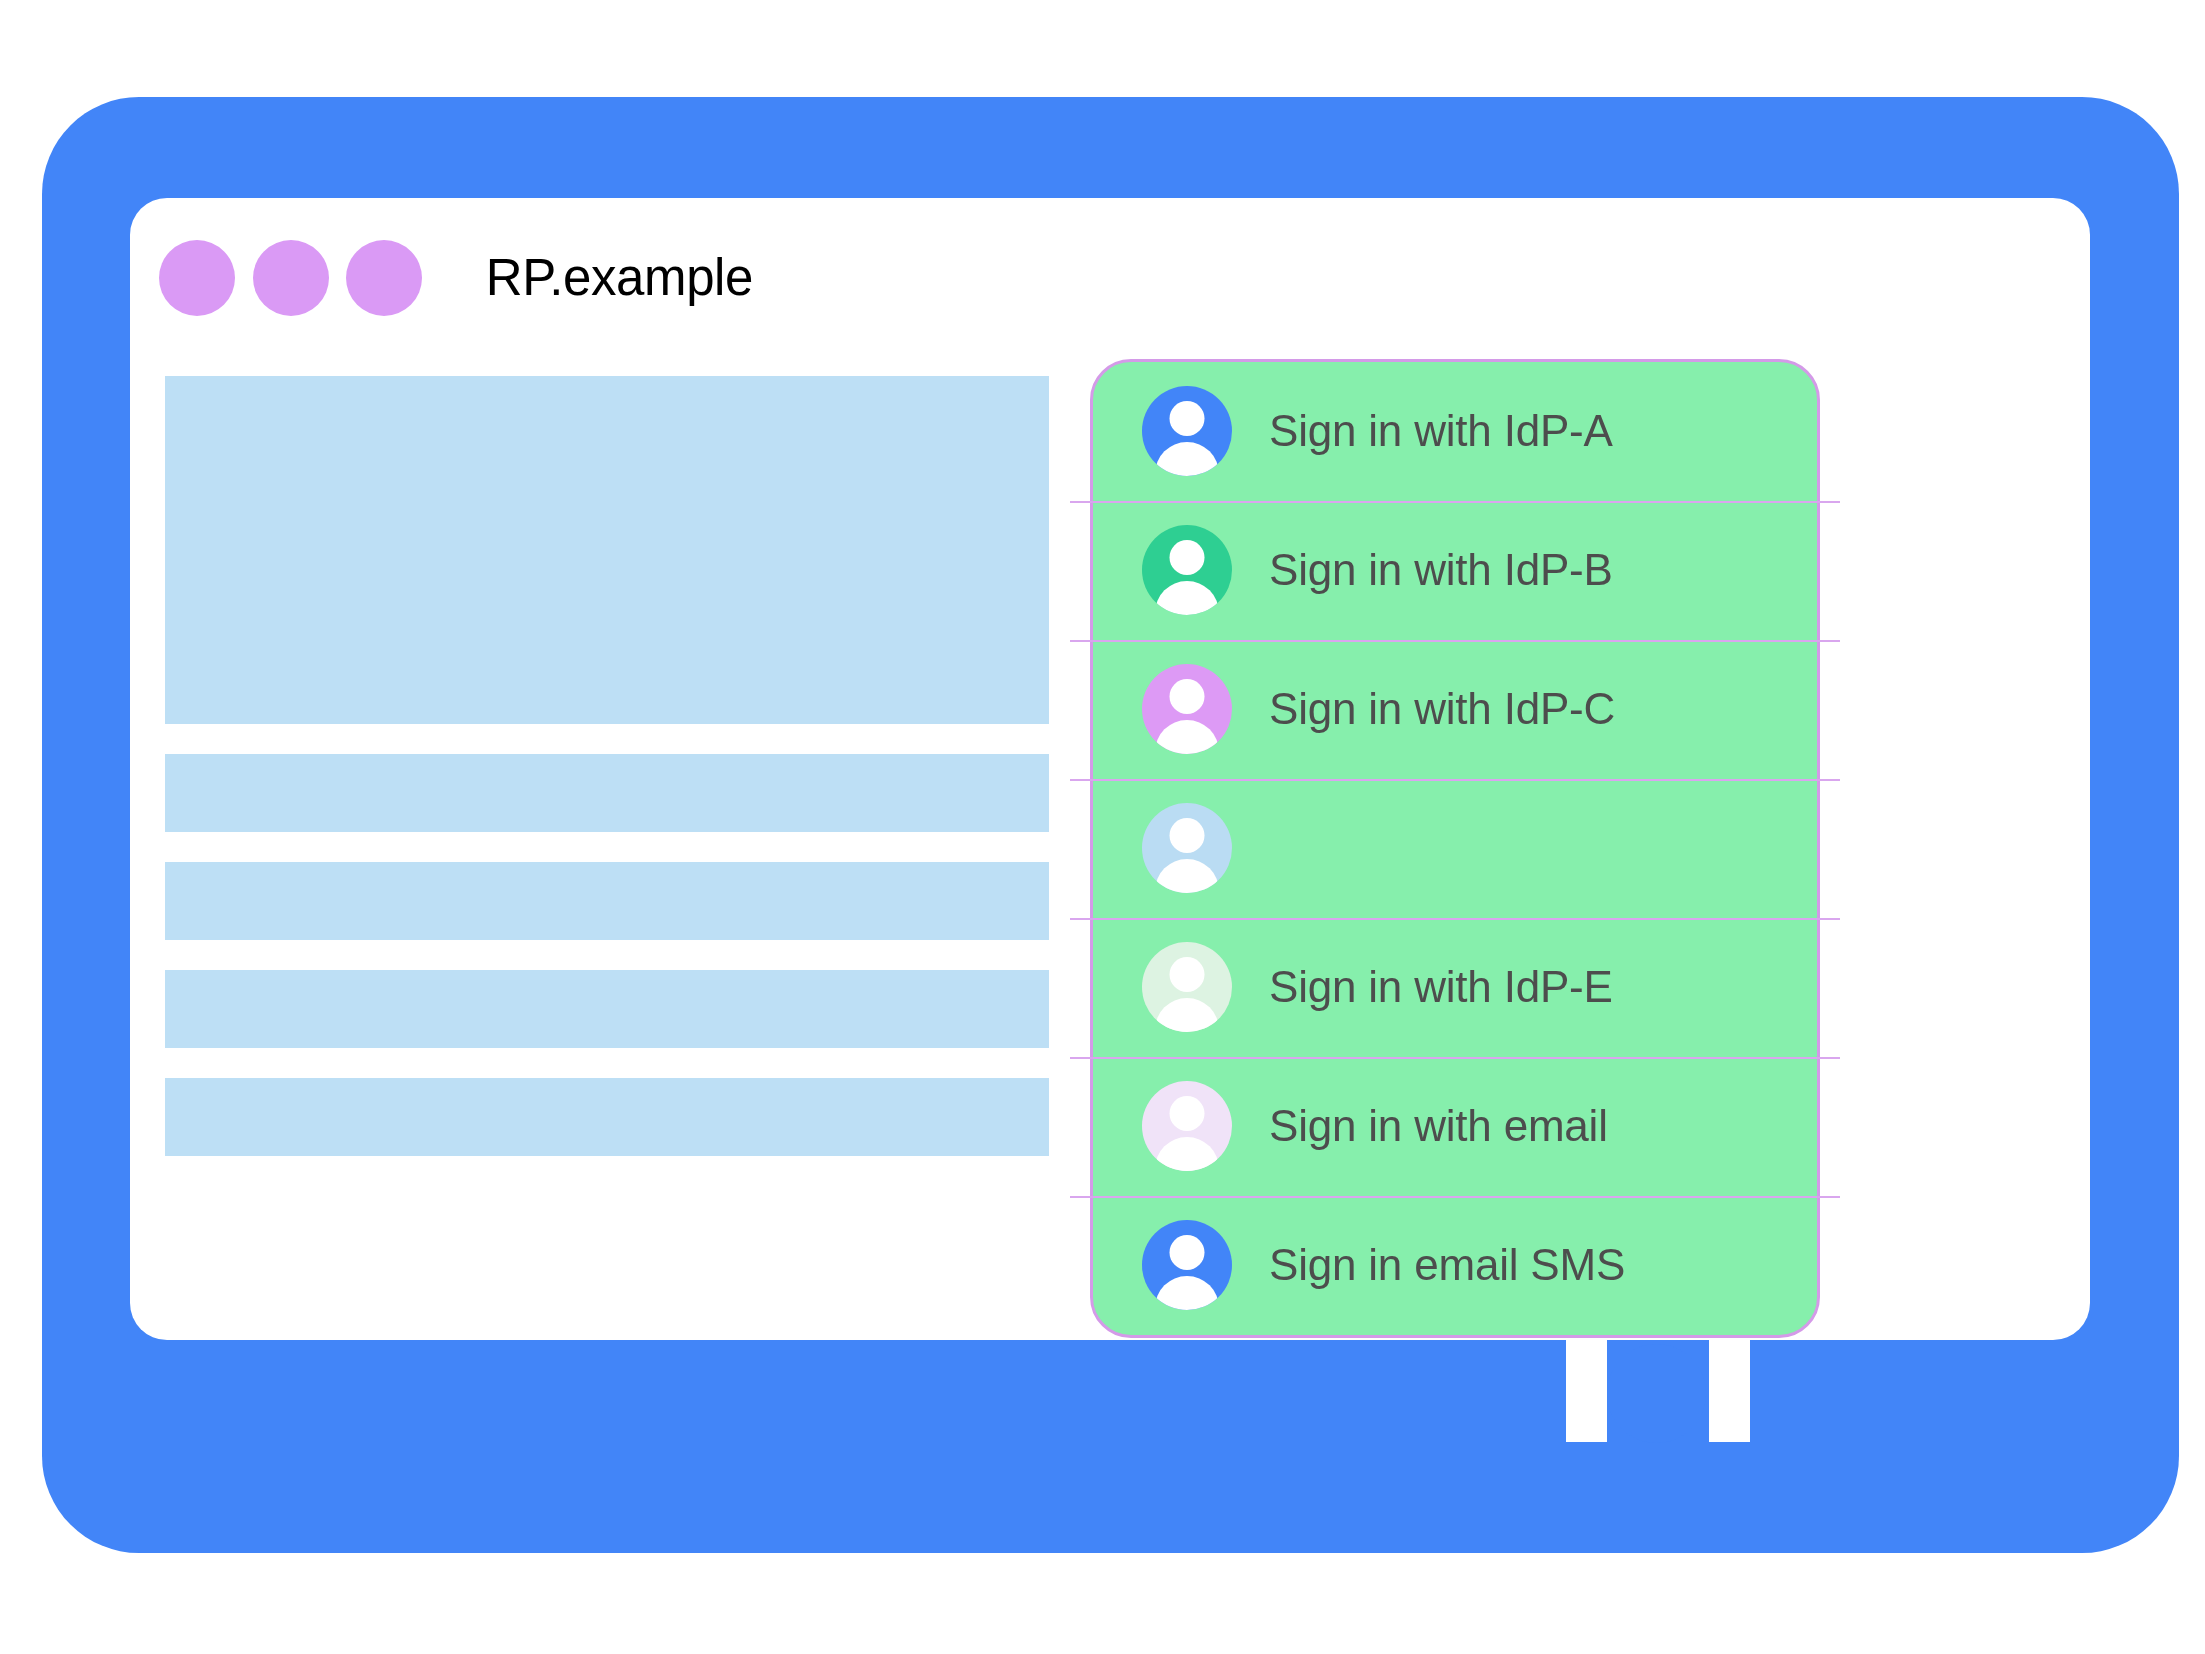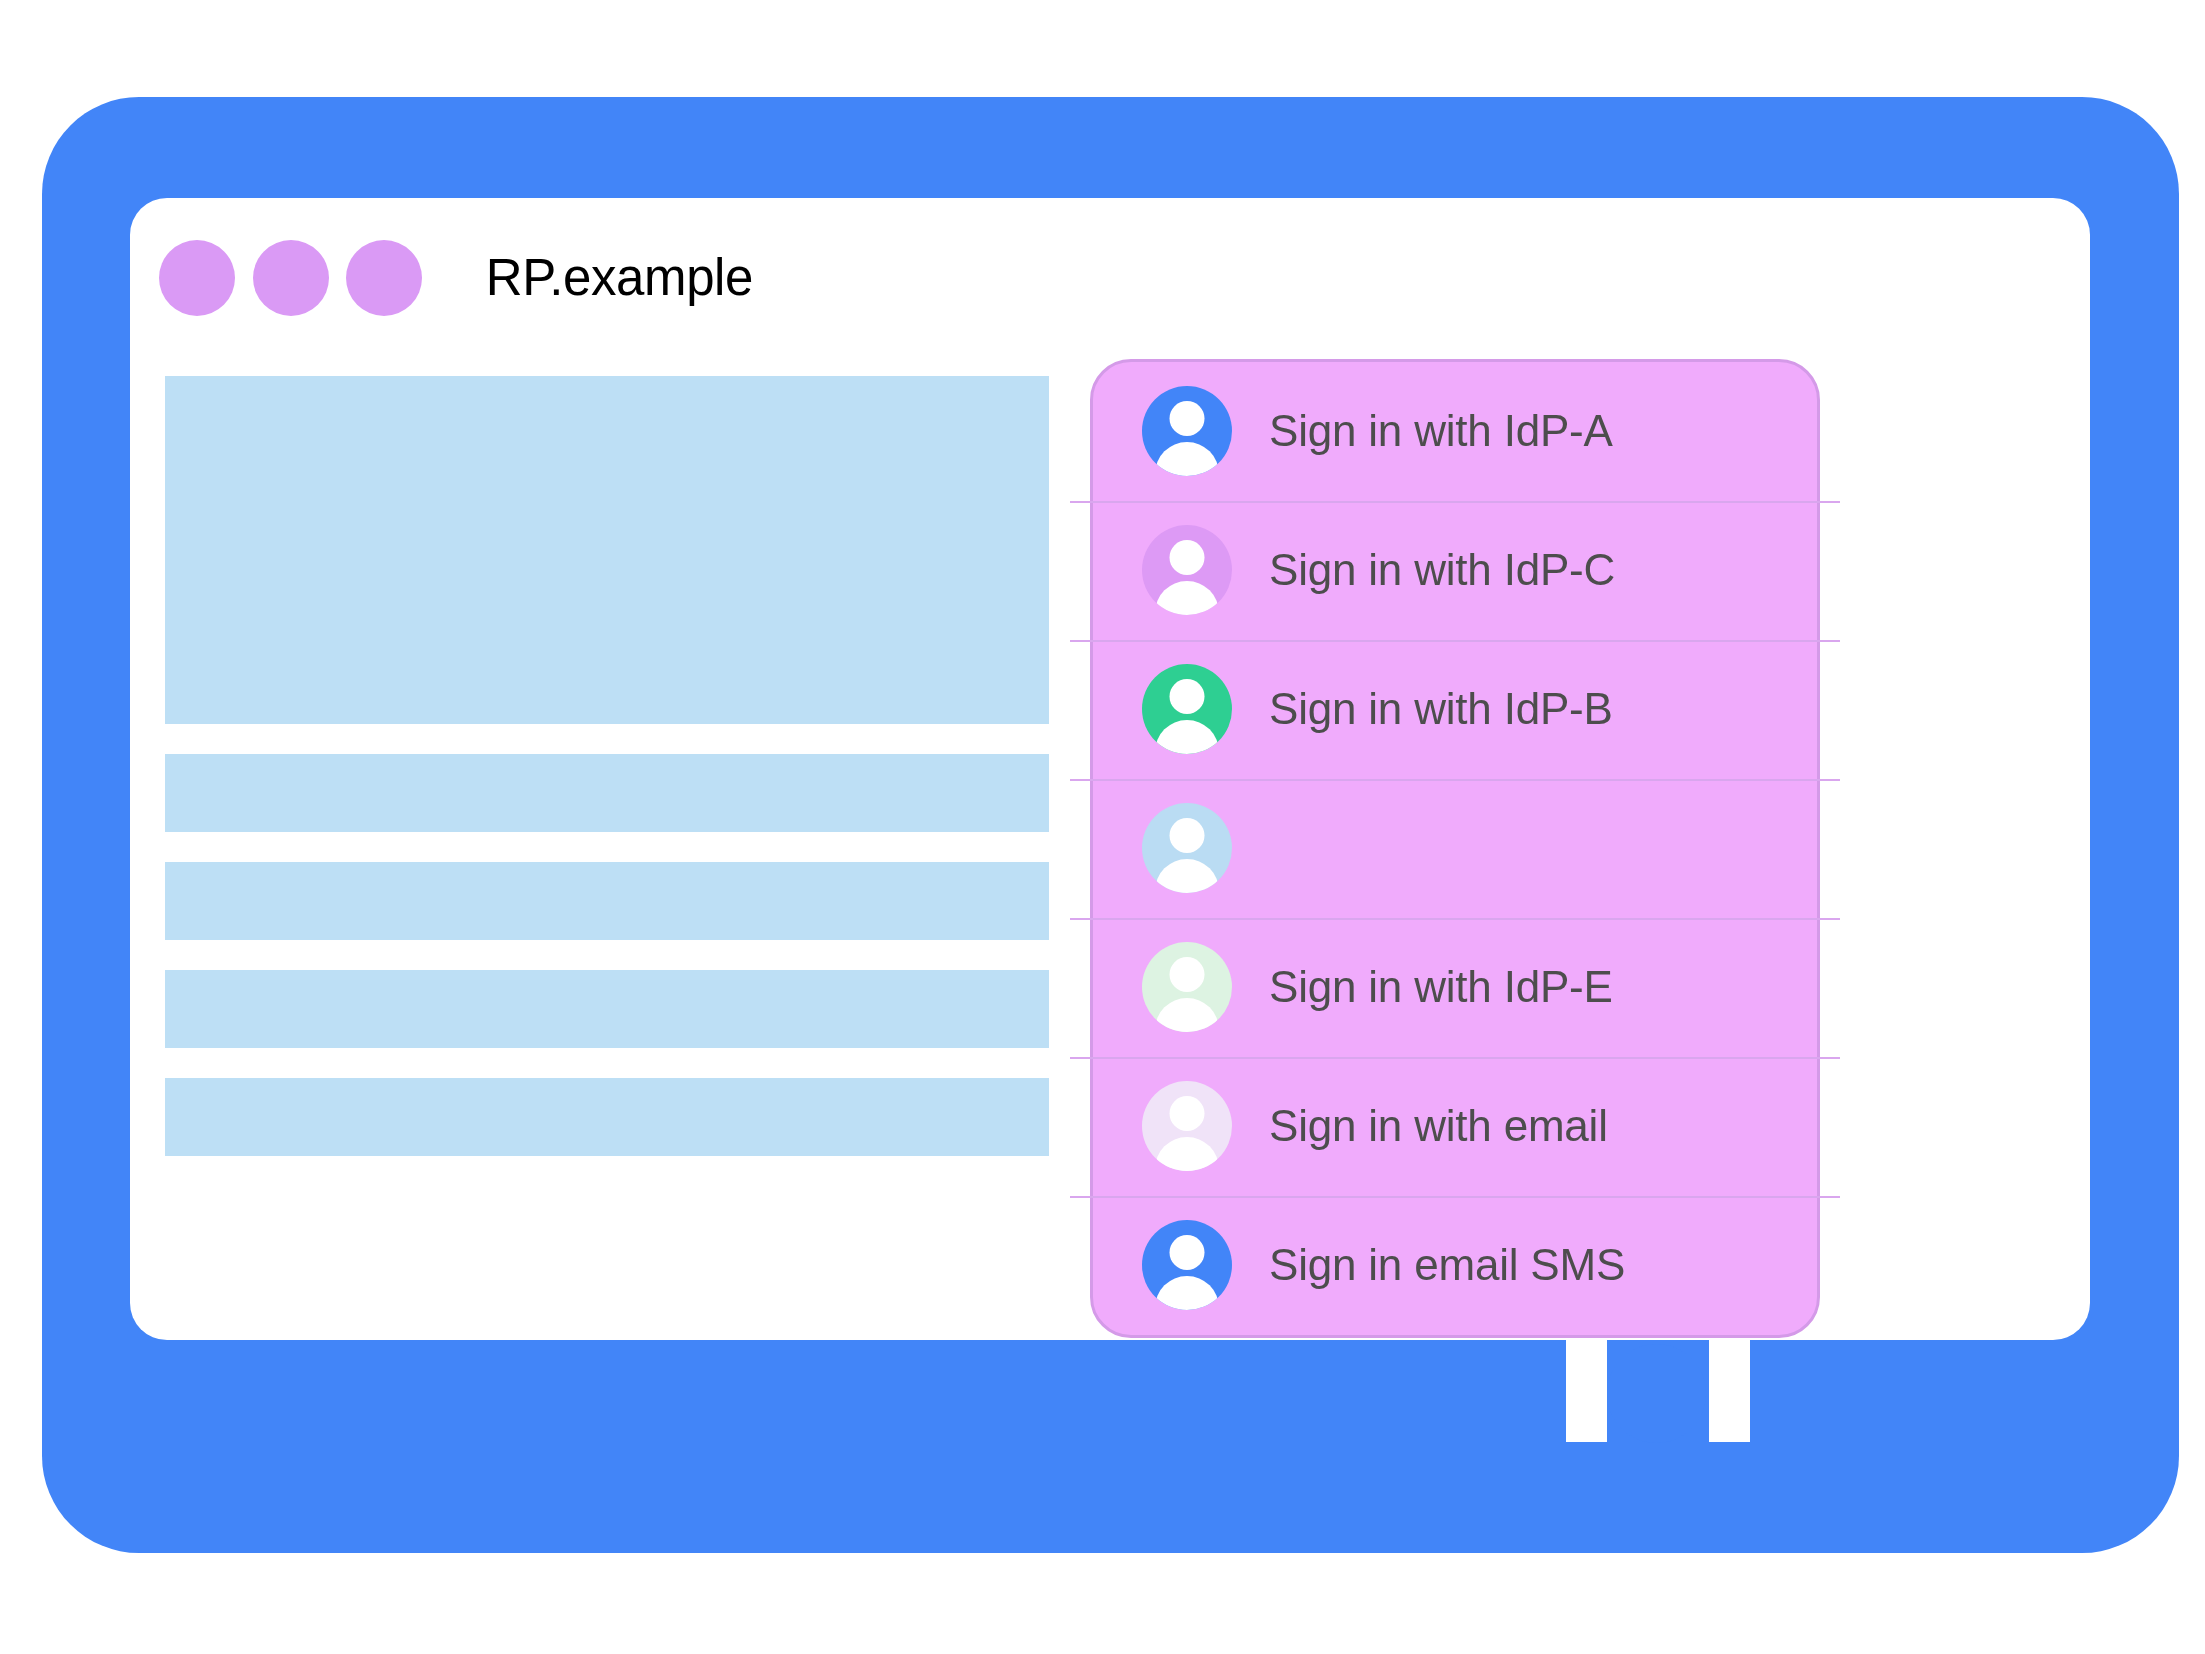--- a/index.html
+++ b/index.html
@@ -121,21 +121,21 @@
   .skeleton-block.line { height: 78px; }
 
   
   #idp-panel {
     position: absolute;
     left: 960px;
     top: 1.8px;
     width: 730px;
     border: 3.5px solid #d49ae8;
     border-radius: 41px;
-    background: #f0abfc;
+    background: #86efac;
     box-sizing: border-box;
   }
   
   #idp-list {
     position: relative;
   }
   .idp-row {
     position: relative;
     display: flex;
     align-items: center;
@@ -223,33 +223,33 @@
 
           <div class="idp-row">
             <span class="avatar" style="background: rgb(66, 133, 248);">
               <span class="head"></span>
                 <span class="body"></span>
             </span>
             <span class="idp-label">Sign in with IdP-A</span>
           </div>
 
           <div class="idp-row">
+            <span class="avatar" style="background: rgb(46, 207, 146);">
+              <span class="head"></span>
+                <span class="body"></span>
+            </span>
+            <span class="idp-label">Sign in with IdP-B</span>
+          </div>
+
+          <div class="idp-row">
             <span class="avatar" style="background: rgb(221, 154, 245);">
               <span class="head"></span>
                 <span class="body"></span>
             </span>
             <span class="idp-label">Sign in with IdP-C</span>
-          </div>
-
-          <div class="idp-row">
-            <span class="avatar" style="background: rgb(46, 207, 146);">
-              <span class="head"></span>
-                <span class="body"></span>
-            </span>
-            <span class="idp-label">Sign in with IdP-B</span>
           </div>
 
           <div class="idp-row">
             <span class="avatar" style="background: rgb(186, 220, 243);">
               <span class="head"></span>
                 <span class="body"></span>
             </span>
           </div>
 
           <div class="idp-row">

